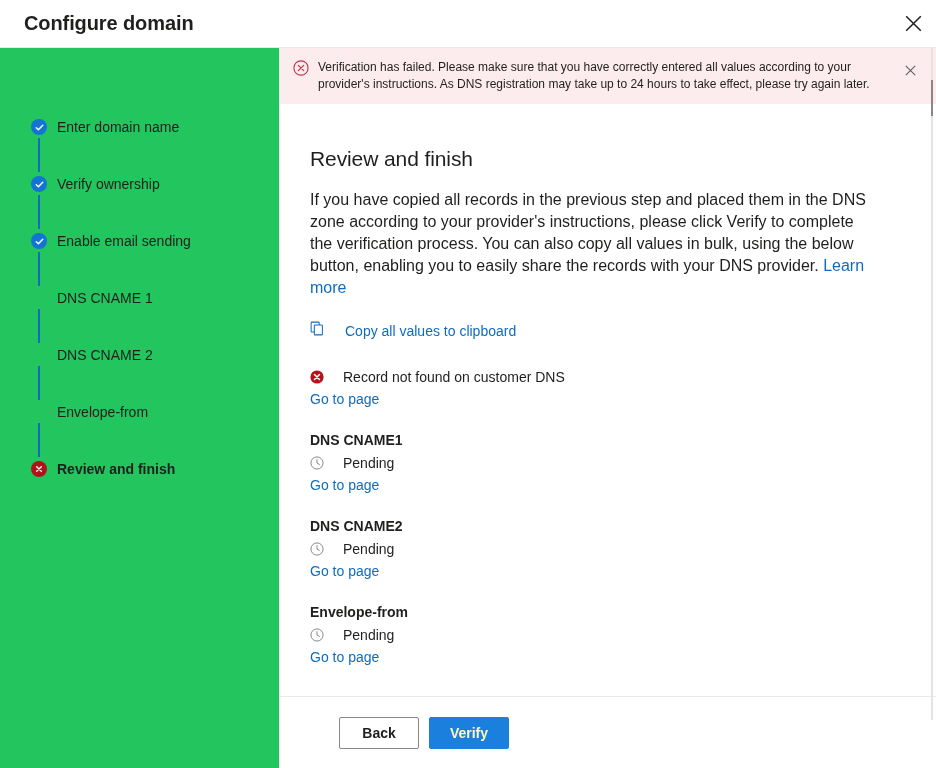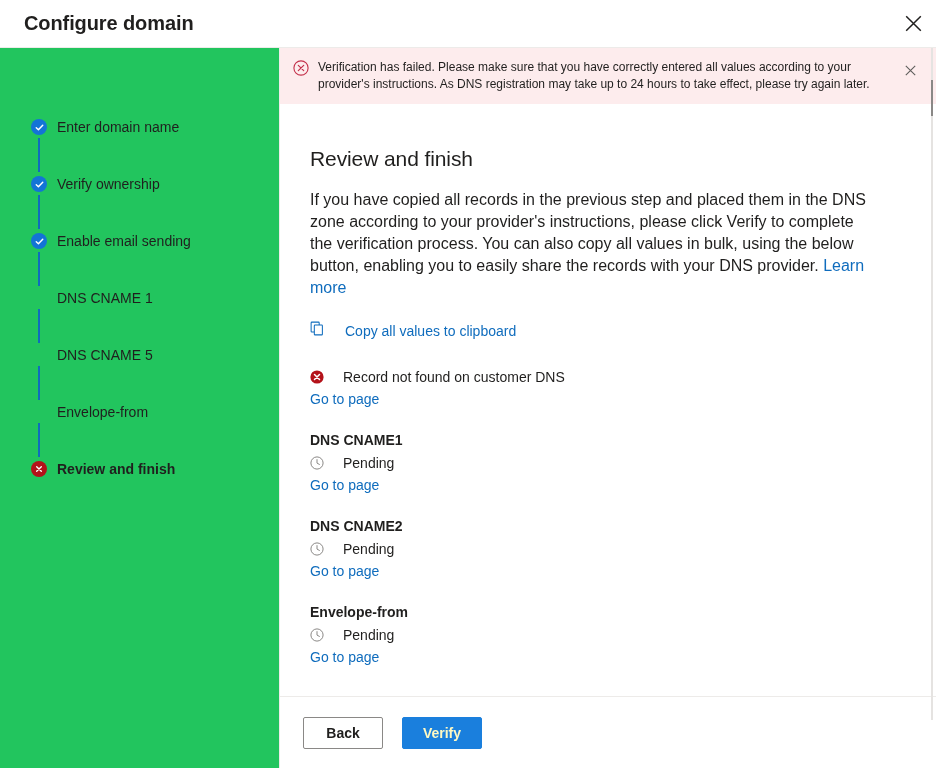--- a/index.html
+++ b/index.html
@@ -231,21 +231,21 @@
   .footer {
     flex: 0 0 auto;
     border-top: 1px solid #edebe9;
     height: 72px;
     display: flex;
     align-items: center;
     justify-content: space-between;
     padding: 0 33px 0 23px;
     box-sizing: border-box;
   }
-  .footer-left { display: flex; gap: 19px; }
+  .footer-left { display: flex; gap: 10px; margin-left: 36px; }
   .btn {
     font-family: "Liberation Sans", sans-serif;
     font-size: 14px;
     height: 32px;
     min-width: 80px;
     padding: 0 16px;
     border-radius: 2px;
     cursor: pointer;
     box-sizing: border-box;
     font-weight: bold;
@@ -338,21 +338,21 @@
       </span>
       <span class="step-connector"></span>
       <span class="step-label">DNS CNAME 1</span>
     </div>
 
     <div class="step">
       <span class="step-marker">
         <span class="dot-pending"></span>
       </span>
       <span class="step-connector"></span>
-      <span class="step-label">DNS CNAME 5</span>
+      <span class="step-label">DNS CNAME 2</span>
     </div>
 
     <div class="step">
       <span class="step-marker">
         <span class="dot-pending"></span>
       </span>
       <span class="step-connector"></span>
       <span class="step-label">Envelope-from</span>
     </div>
 

